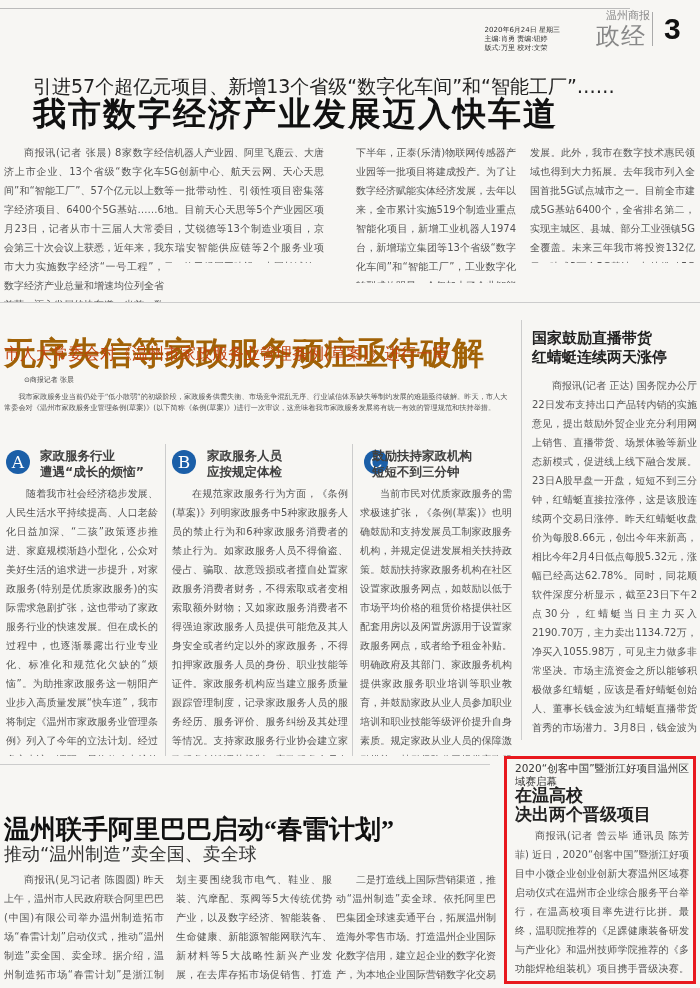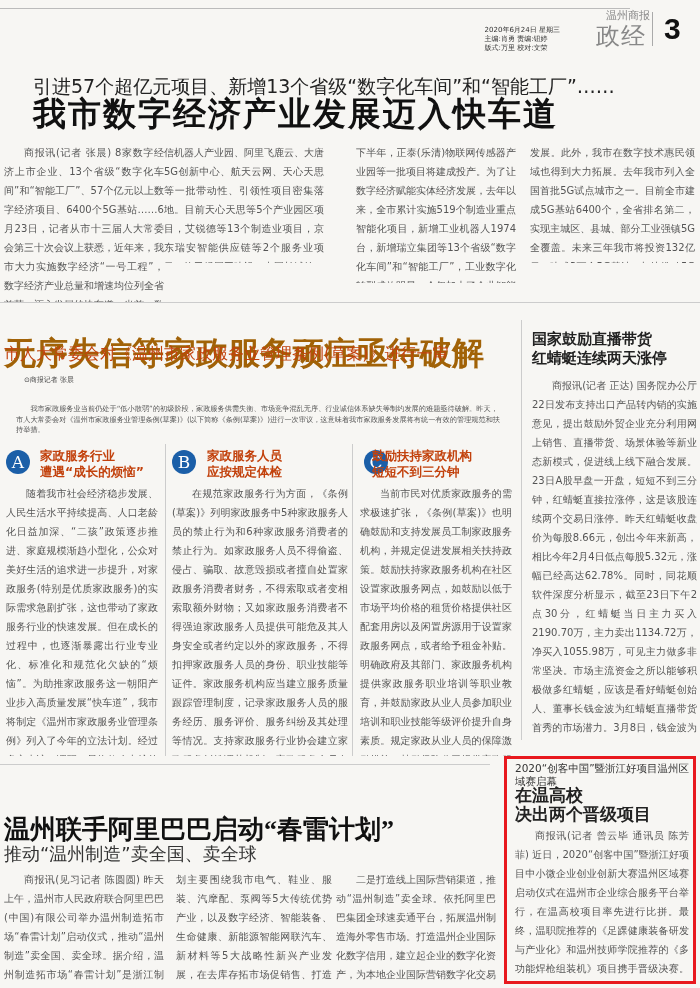--- a/index.html
+++ b/index.html
@@ -16,21 +16,21 @@
   .head1 { left:33px; top:92px; font-size:33px; font-weight:bold; color:#111; letter-spacing:2px; white-space:nowrap; }
   .col { font-size:10px; line-height:19px; color:#555; text-align:justify; }
   .col p { margin:0; text-indent:2em; }
   .hr { height:1px; background:#ccc; }
   .head2 { left:4px; top:332px; font-size:32px; font-weight:bold; color:#a16207; white-space:nowrap; }
   .sub2 { left:4px; top:344px; font-size:16px; color:#c2410c; white-space:nowrap; }
   .byline { left:24px; top:375px; font-size:7px; color:#444; }
   .lead2 { left:4px; top:392px; width:508px; font-size:7.2px; line-height:10.5px; color:#555; }
   .badge { width:24px; height:24px; border-radius:50%; background:#1b5fa8; color:#fff; font-family:"DejaVu Serif", serif;
            font-size:17px; text-align:center; line-height:24px; }
-  .subh { font-size:12.5px; font-weight:bold; color:#c2410c; line-height:16px; }
+  .subh { font-size:12.5px; font-weight:bold; color:#404040; line-height:16px; }
   .vline { width:1px; background:#ccc; }
   .side-h { font-size:15px; font-weight:bold; color:#222; line-height:19px; }
   .redbox { left:504px; top:756px; width:192px; height:228px; border:3px solid #e8191e; box-sizing:border-box; }
   .rb-kicker { left:515px; top:762px; font-size:10.5px; color:#333; line-height:13px; width:178px; }
   .rb-head { left:515px; top:786px; font-size:17px; font-weight:bold; color:#222; line-height:19px; }
   .head3 { left:4px; top:812px; font-size:26px; font-weight:bold; color:#111; white-space:nowrap;font-family:Liberation Serif, serif; }
   .sub3 { left:4px; top:842px; font-size:18px; color:#333; white-space:nowrap; }
 </style>
 </head>
 <body>
@@ -60,21 +60,21 @@
 </div>
 <div class="abs col" style="left:530px;top:143px;width:165px;height:120px;overflow:hidden;">
   <p style="text-indent:0">发展。此外，我市在数字技术惠民领域也得到大力拓展。去年我市列入全国首批5G试点城市之一。目前全市建成5G基站6400个，全省排名第二，实现主城区、县城、部分工业强镇5G全覆盖。未来三年我市将投资132亿元，建成3万个5G基站，加快推动5G技术与工业、农业、医疗、文创、教育等产业的融合发展。已建成5G+正泰智能制造、5G云诊疗平台、具体休息时间、燕业智能车间、超神电竞等一批典型场景应用试点。</p>
 </div>
 <div class="abs hr" style="left:0;top:302px;width:700px;"></div>
 
 <div class="abs head2">无序失信等家政服务顽症亟待破解</div>
 <div class="abs sub2">市人大常委会对《温州市家政服务业管理条例(草案)》进行一审</div>
 <div class="abs byline">⊙商报记者 张晨</div>
 <div class="abs lead2">
-  <p style="margin:12px;text-indent:2em;">我市家政服务业当前仍处于“低小散弱”的初级阶段，家政服务供需失衡、市场竞争混乱无序、行业诚信体系缺失等制约发展的难题亟待破解。昨天，市人大常委会对《温州市家政服务业管理条例(草案)》(以下简称《条例(草案)》)进行一次审议，这意味着我市家政服务发展将有统一有效的管理规范和扶持举措。</p>
+  <p style="margin:0;text-indent:2em;">我市家政服务业当前仍处于“低小散弱”的初级阶段，家政服务供需失衡、市场竞争混乱无序、行业诚信体系缺失等制约发展的难题亟待破解。昨天，市人大常委会对《温州市家政服务业管理条例(草案)》(以下简称《条例(草案)》)进行一次审议，这意味着我市家政服务发展将有统一有效的管理规范和扶持举措。</p>
 </div>
 
 <div class="abs badge" style="left:6px;top:450px;">A</div>
 <div class="abs subh" style="left:40px;top:448px;">
   <div>家政服务行业</div>
   <div>遭遇“成长的烦恼”</div>
 </div>
 <div class="abs col" style="left:6px;top:484px;width:152px;height:272px;overflow:hidden;">
   <p>随着我市社会经济稳步发展、人民生活水平持续提高、人口老龄化日益加深、“二孩”政策逐步推进、家庭规模渐趋小型化，公众对美好生活的追求进一步提升，对家政服务(特别是优质家政服务)的实际需求急剧扩张，这也带动了家政服务行业的快速发展。但在成长的过程中，也逐渐暴露出行业专业化、标准化和规范化欠缺的“烦恼”。为助推家政服务这一朝阳产业步入高质量发展“快车道”，我市将制定《温州市家政服务业管理条例》列入了今年的立法计划。经过多方走访、调研，最终修改出炉的《条例(草案)》共5章33条，由总则、规范服务、促进发展、法律责任和附则这几部分构成。《条例(草案)》明确了家政服务范围，即家政服务是指以家庭为服务对象，由家政服务人员进入家庭成员的住所或者其指定场所，有偿提供照护、保洁、烹饪等满足家庭生活照料需求的服务。并明确了家政服务业的主管部门为人力资源和社会保障部门，以此加强对家政服务业的管理领导，确保其规范高质量发展。</p>
 </div>
@@ -93,21 +93,21 @@
 <div class="abs badge" style="left:364px;top:450px;">C</div>
 <div class="abs subh" style="left:372px;top:448px;">
   <div>鼓励扶持家政机构</div>
   <div>短短不到三分钟</div>
 </div>
 <div class="abs col" style="left:360px;top:484px;width:152px;height:272px;overflow:hidden;">
   <p>当前市民对优质家政服务的需求极速扩张，《条例(草案)》也明确鼓励和支持发展员工制家政服务机构，并规定促进发展相关扶持政策。鼓励扶持家政服务机构在社区设置家政服务网点，如鼓励以低于市场平均价格的租赁价格提供社区配套用房以及闲置房源用于设置家政服务网点，或者给予租金补贴。明确政府及其部门、家政服务机构提供家政服务职业培训等职业教育，并鼓励家政从业人员参加职业培训和职业技能等级评价提升自身素质。规定家政从业人员的保障激励措施，鼓励保险公司提供家政服务相关保险产品，鼓励家政服务机构、家政服务人员参加相关商业保险，增强风险防范应对能力。此外，《条例(草案)》还对员工制家政服务机构用工、家政服务相关合同、家庭服务人员工作档案等方面做出具体规定。</p>
 </div>
 
 <div class="abs vline" style="left:521px;top:320px;height:420px;"></div>
-<div class="abs side-h" style="left:532px;top:330px;">
+<div class="abs side-h" style="left:532px;top:330px;font-family:Liberation Mono, monospace;">
   <div>国家鼓励直播带货</div>
   <div>红蜻蜓连续两天涨停</div>
 </div>
 <div class="abs col" style="left:532px;top:376px;width:165px;height:362px;overflow:hidden;">
   <p>商报讯(记者 正达) 国务院办公厅22日发布支持出口产品转内销的实施意见，提出鼓励外贸企业充分利用网上销售、直播带货、场景体验等新业态新模式，促进线上线下融合发展。23日A股早盘一开盘，短短不到三分钟，红蜻蜓直接拉涨停，这是该股连续两个交易日涨停。昨天红蜻蜓收盘价为每股8.66元，创出今年来新高，相比今年2月4日低点每股5.32元，涨幅已经高达62.78%。同时，同花顺软件深度分析显示，截至23日下午2点30分，红蜻蜓当日主力买入2190.70万，主力卖出1134.72万，净买入1055.98万，可见主力做多非常坚决。市场主流资金之所以能够积极做多红蜻蜓，应该是看好蜻蜓创始人、董事长钱金波为红蜻蜓直播带货首秀的市场潜力。3月8日，钱金波为红蜻蜓直播带货首秀，吸引了43.53万人次观看，点赞达300多万，3家淘宝旗舰店销量同比增长114%。紧接着在4月11日，钱金波携手《时尚芭莎》总编辑苏芒、演员何泓姗现身红蜻蜓品牌直播日。6月23日，钱金波第三次直播带货，全渠道7大平台同步直播，收获1.02亿+粉丝触达数，总观看量超过379万人次，总互动量超过2060万人次，全域销售同比增长160%。其中，天猫红蜻蜓品牌旗舰店直播在线观看量超过226万人次，互动量超过1220万人次。此外钱金波也非常看好自己的带货能力，并表示会把经营品牌二十几年对商务时尚研究的心得，分享给粉丝受众。</p>
 </div>
 
 <div class="abs redbox"></div>
 <div class="abs rb-kicker">2020“创客中国”暨浙江好项目温州区域赛启幕</div>
 <div class="abs rb-head">

